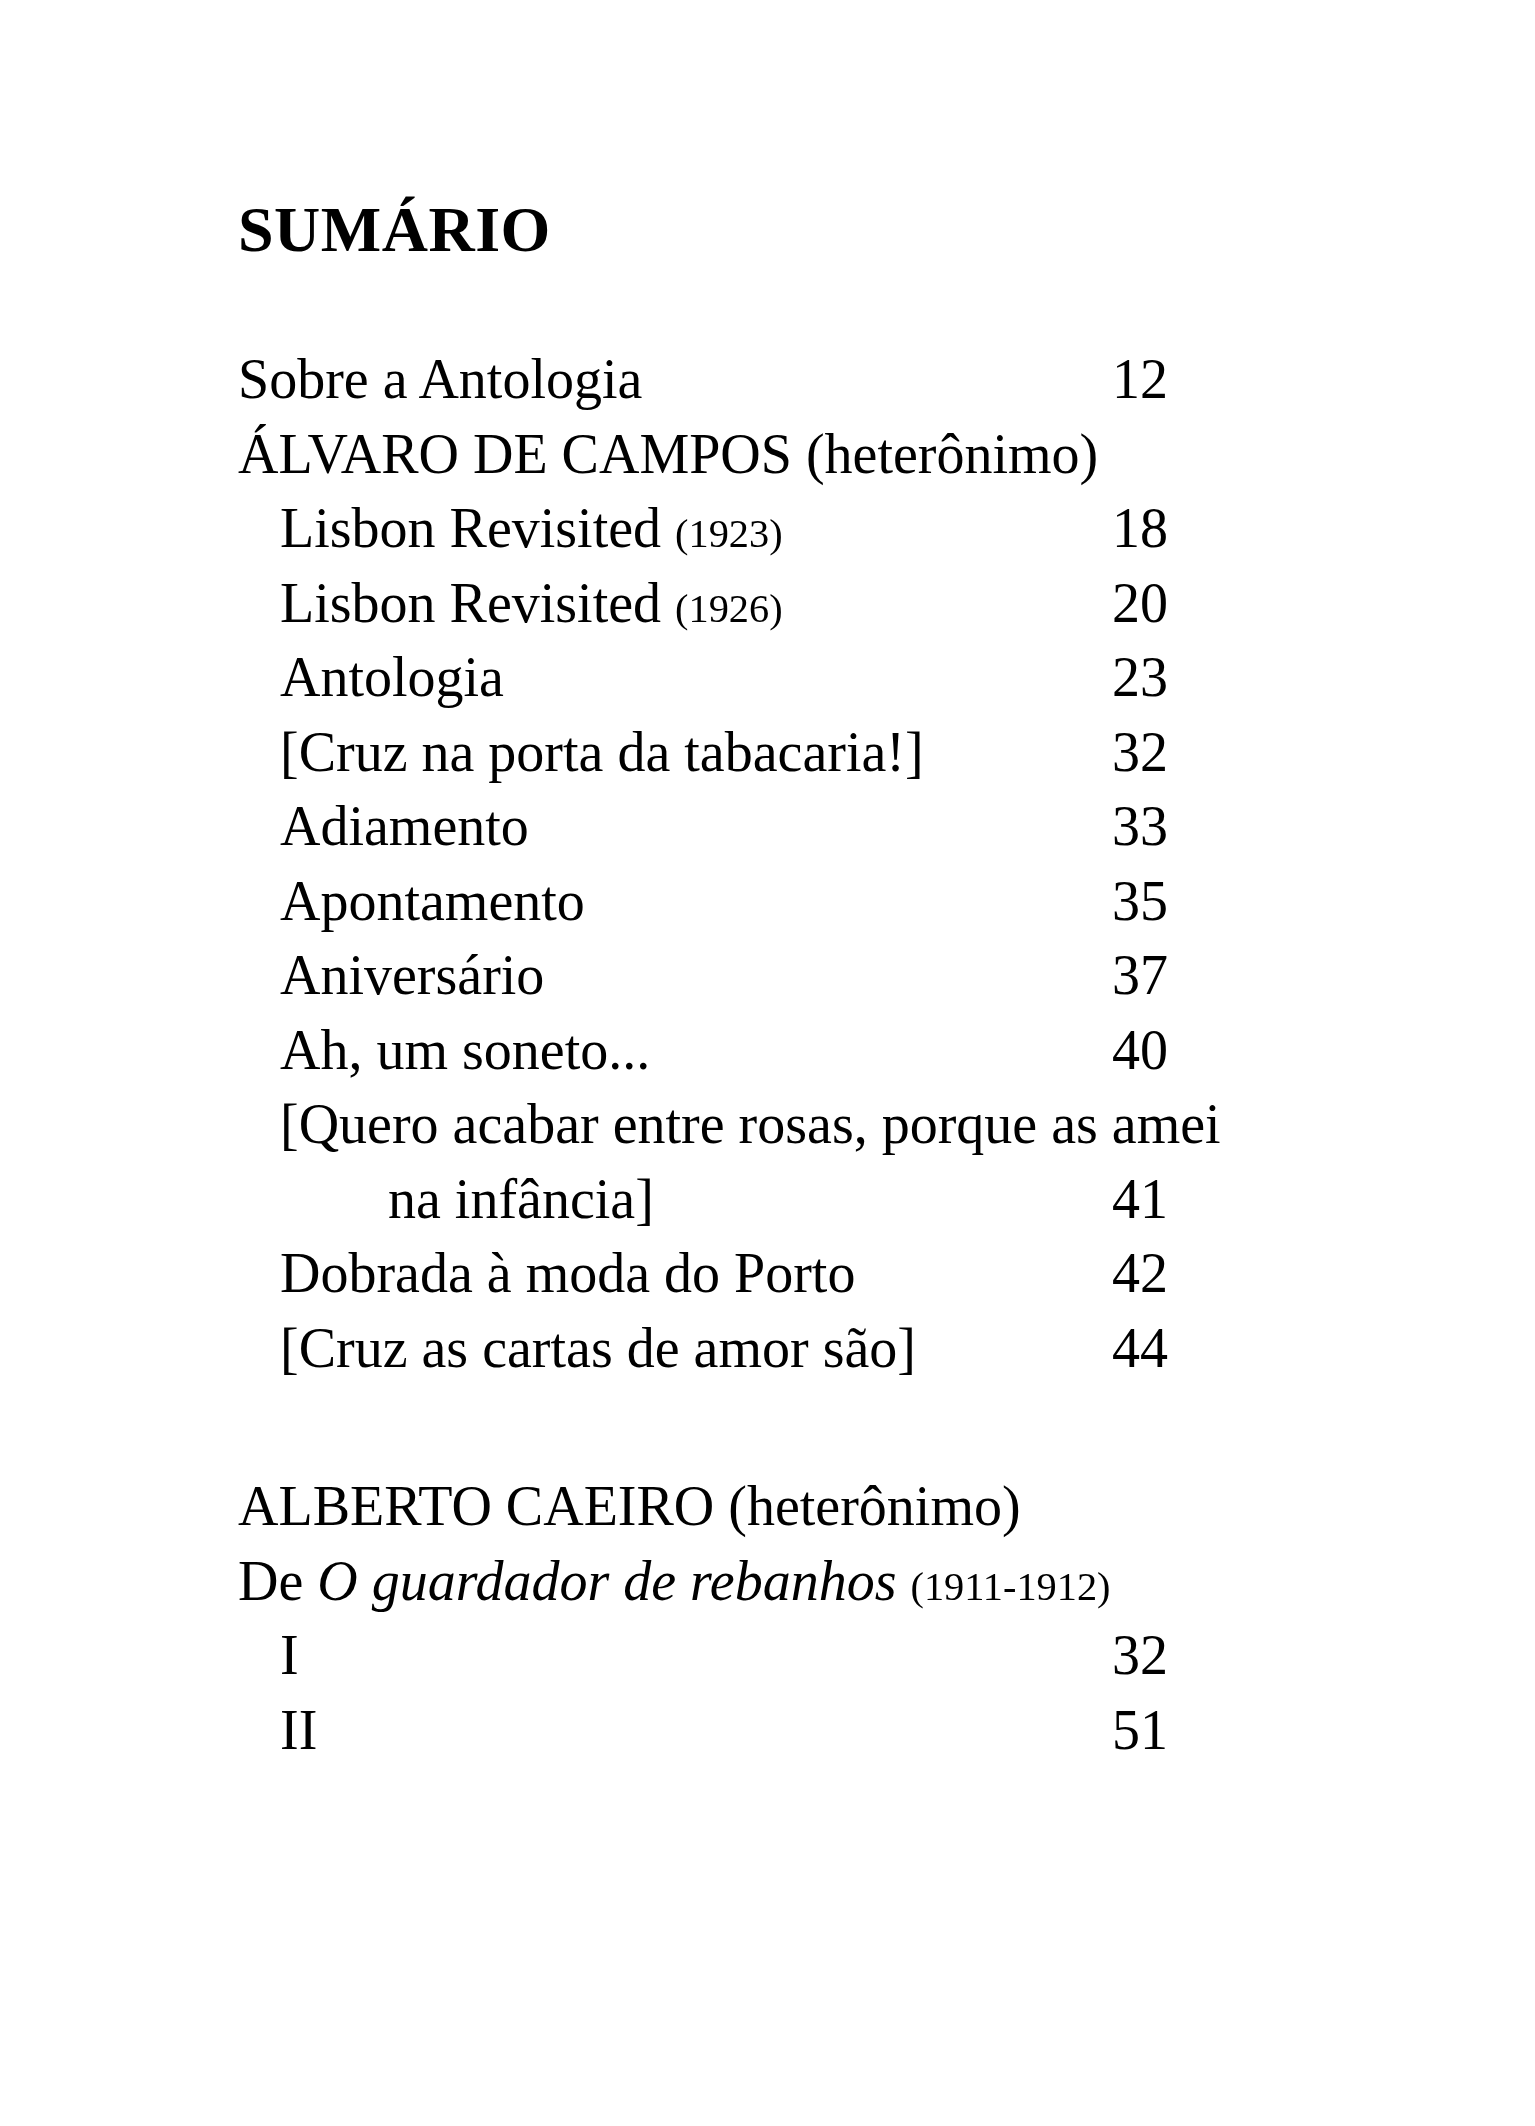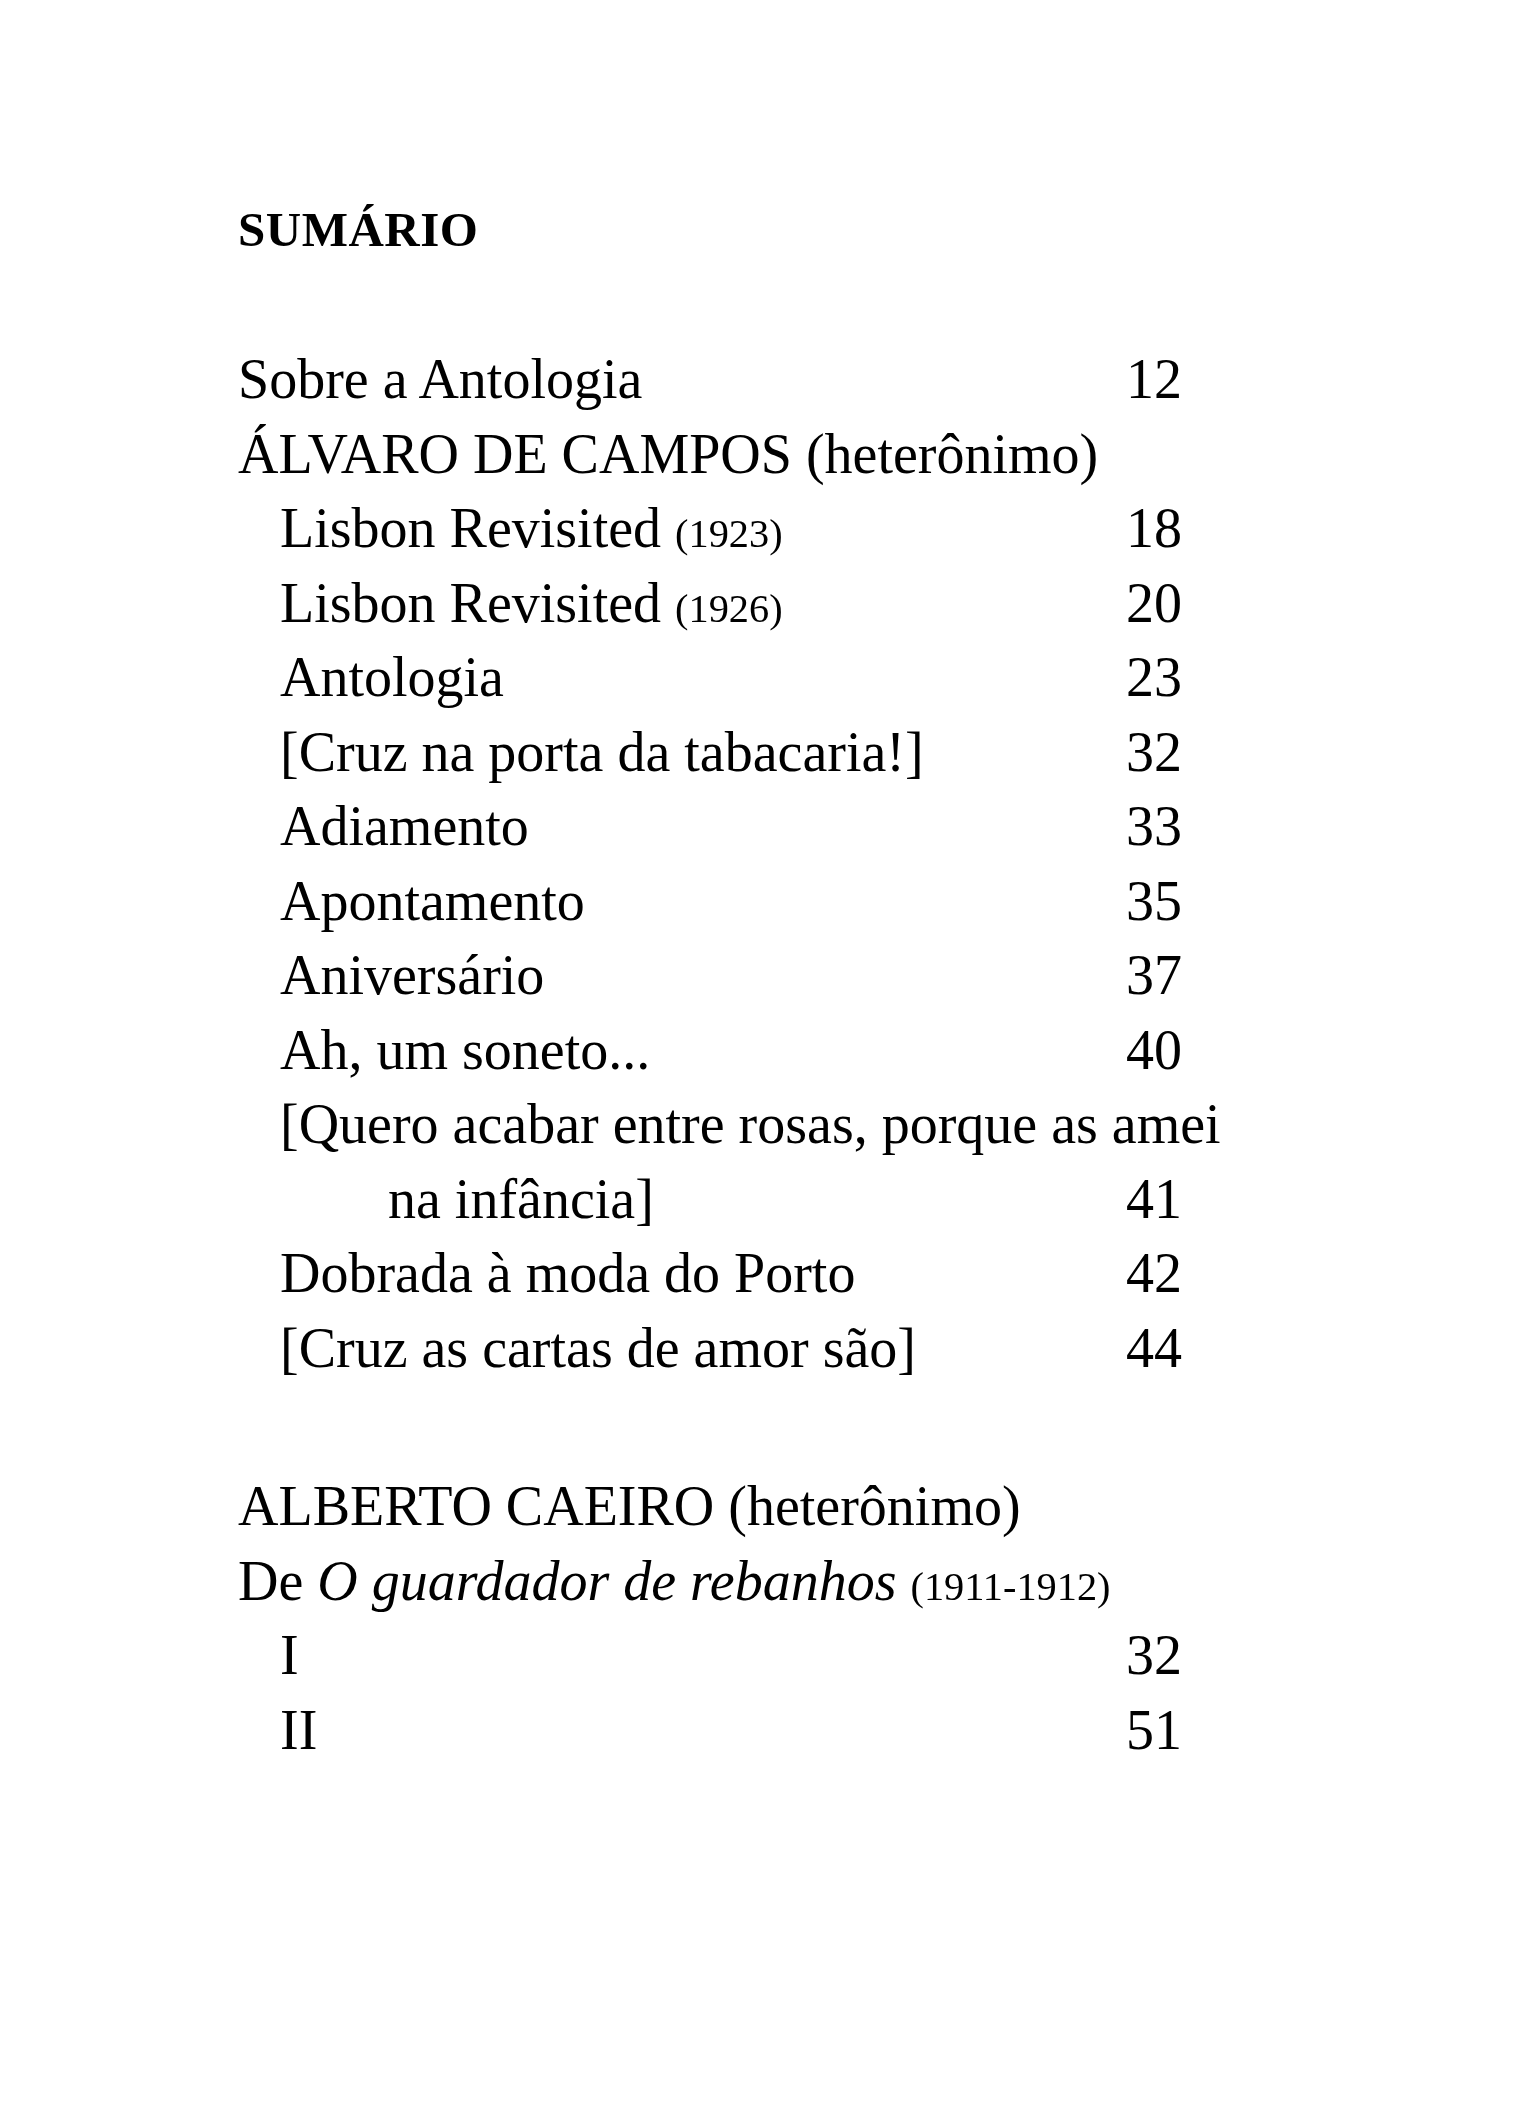--- a/index.html
+++ b/index.html
@@ -13,36 +13,36 @@
     font-family: "Liberation Serif", "DejaVu Serif", serif;
     overflow: hidden;
   }
   .content {
     position: absolute;
     left: 238px;
     top: 193px;
     width: 944px;
   }
   .title {
-    font-size: 49px;
+    font-size: 64px;
     font-weight: bold;
     height: 74px;
     line-height: 74px;
     letter-spacing: 0.5px;
   }
   .title-gap { height: 75px; }
   .toc-row {
     display: flex;
     height: 74.5px;
     line-height: 74.5px;
     font-size: 56px;
     white-space: nowrap;
   }
   .entry-label { flex: 1 1 auto; }
-  .entry-page  { flex: 0 0 70px; text-align: right; }
+  .entry-page  { flex: 0 0 70px; }
   .indent-1 .entry-label { padding-left: 42px; }
   .indent-2 .entry-label { padding-left: 150px; }
   .seg-small  { font-size: 0.72em; }
   .seg-italic { font-style: italic; }
   .seg-normal { font-style: normal; }
   .toc-spacer { height: 84px; }
 </style>
 </head>
 <body>
 

